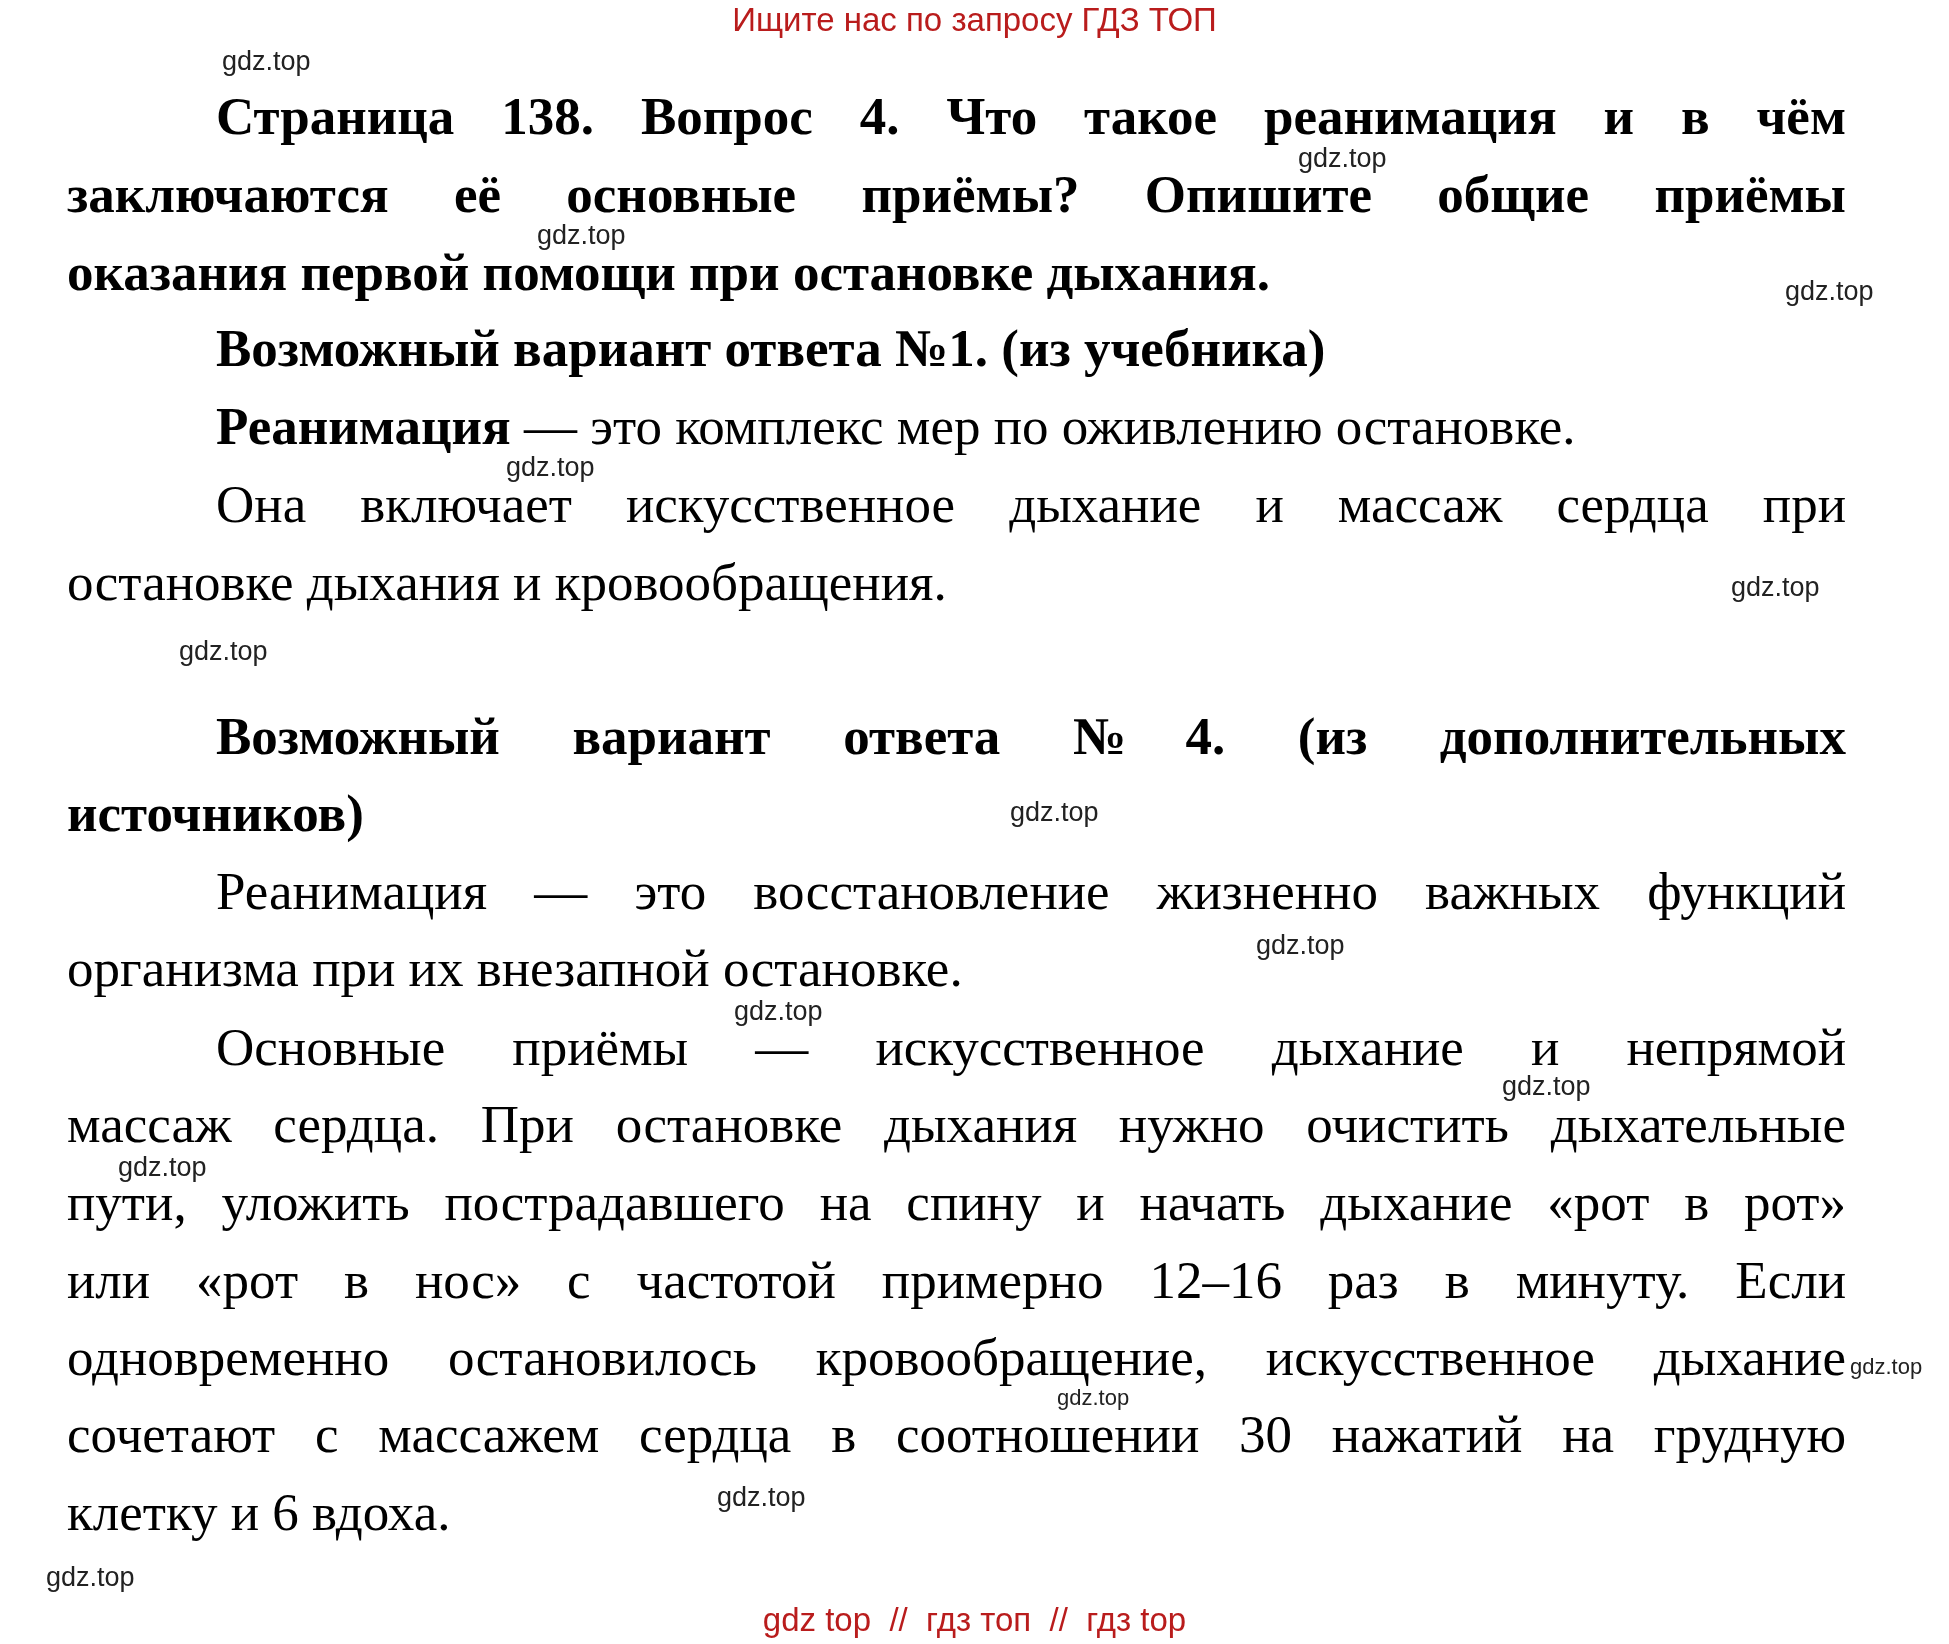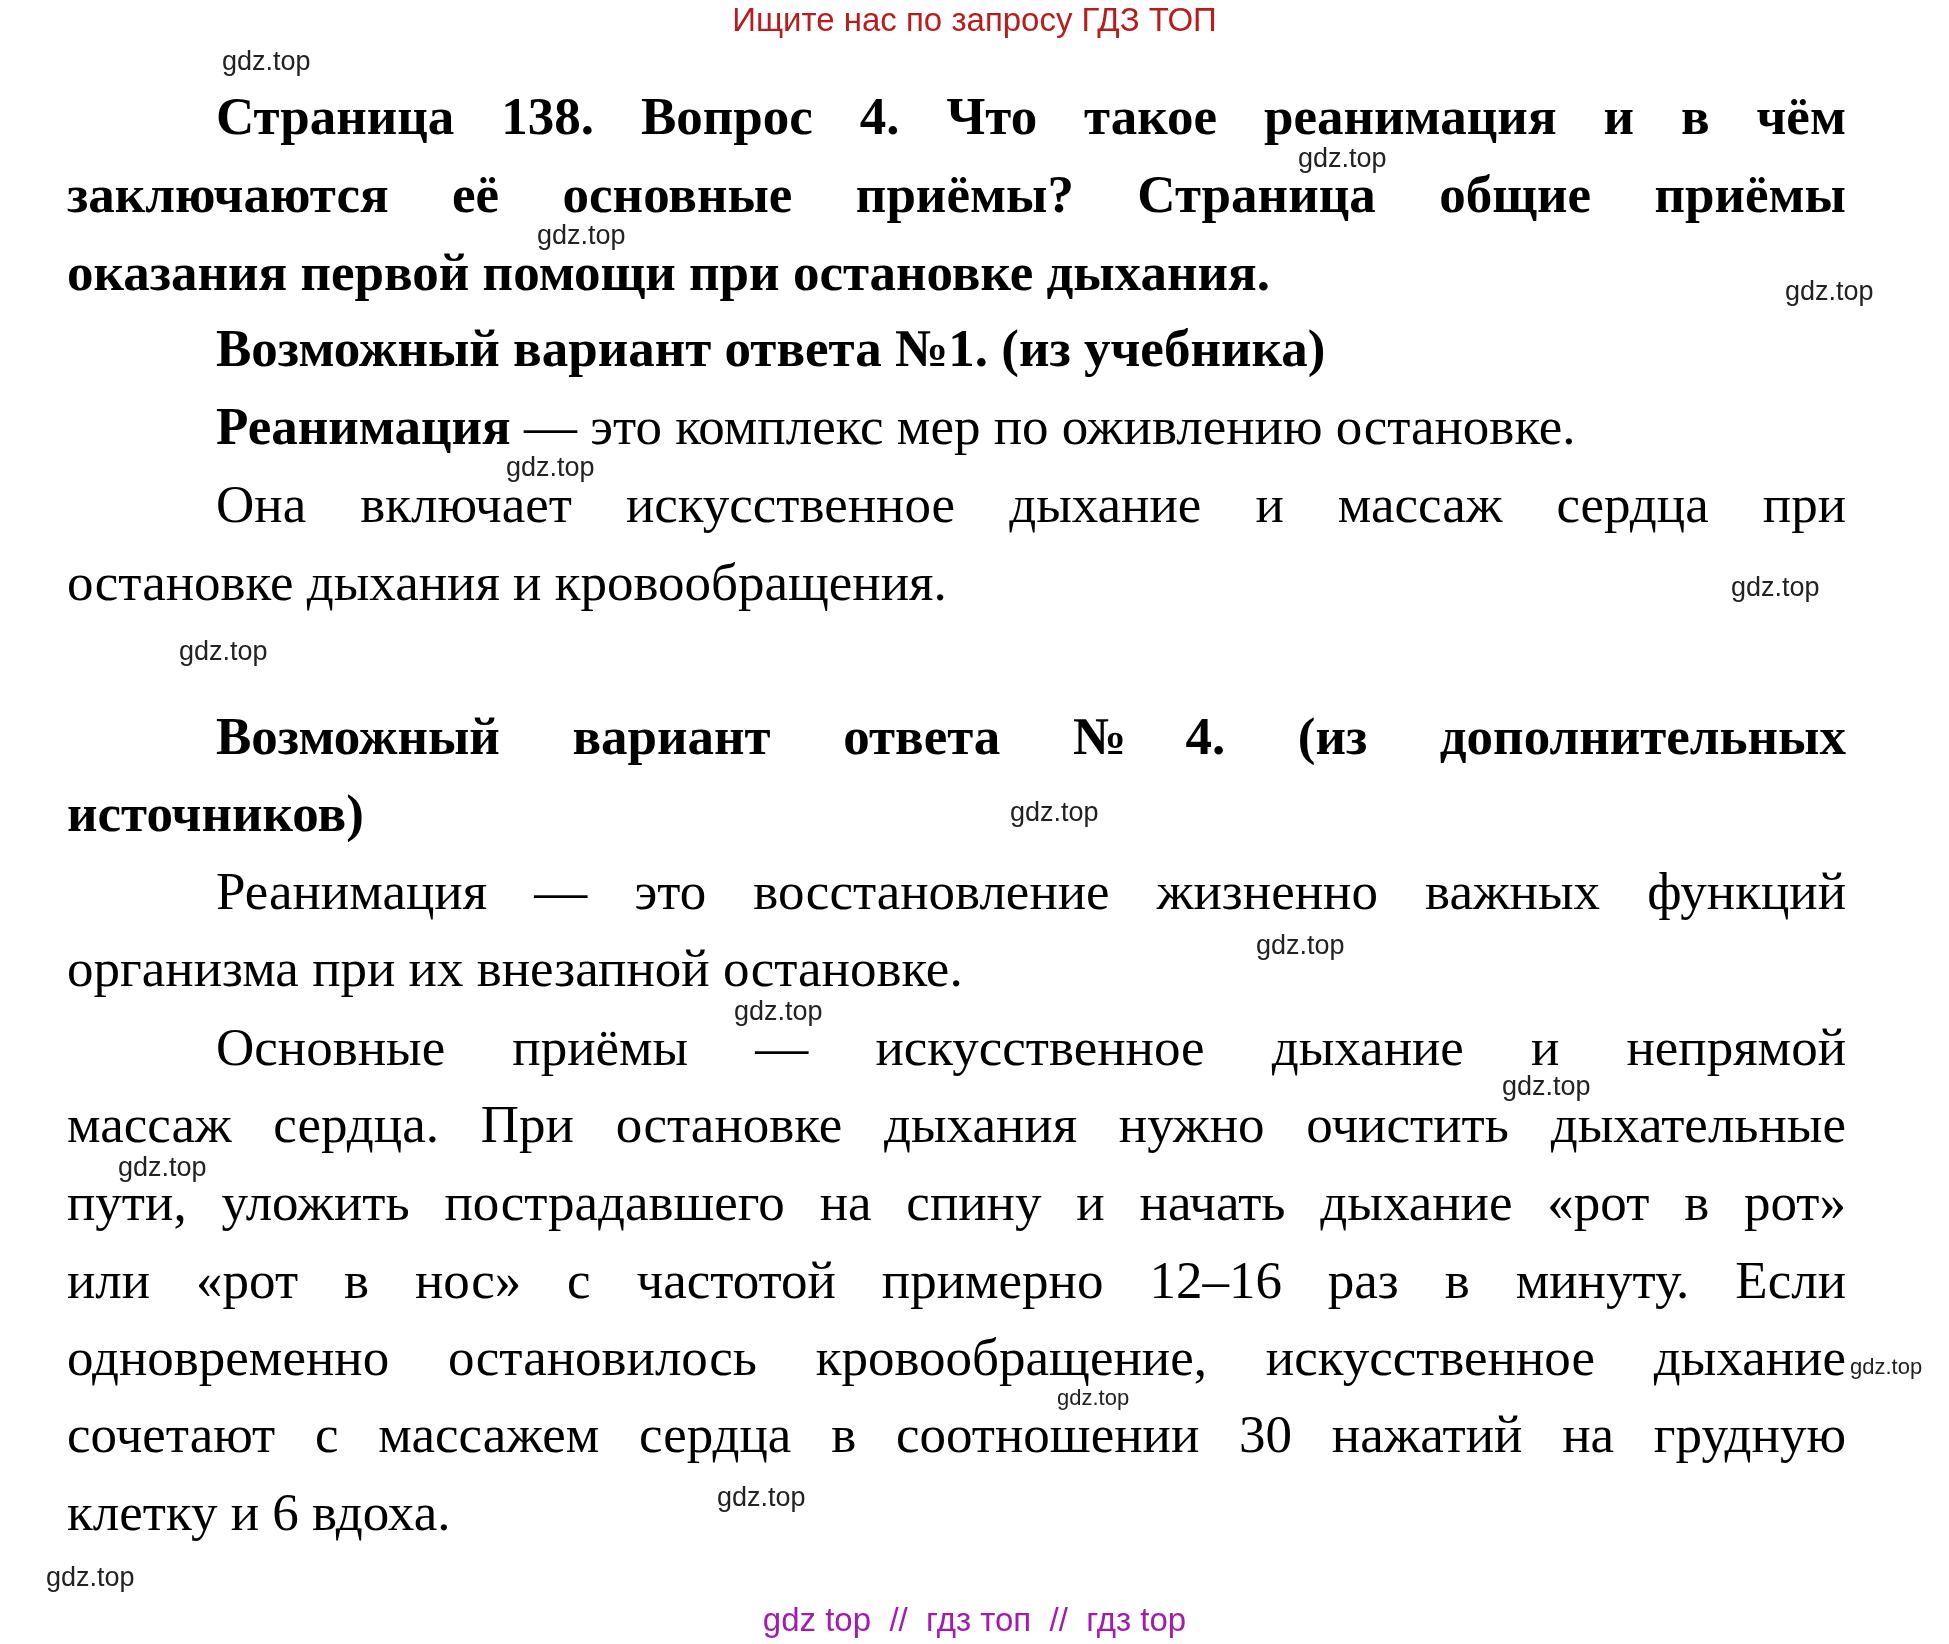--- a/index.html
+++ b/index.html
@@ -5,21 +5,21 @@
   html, body { margin: 0; padding: 0; background: #ffffff; }
   body { width: 1949px; height: 1644px; position: relative; overflow: hidden; }
   .banner {
     position: absolute; left: 0; width: 1949px; top: 0; text-align: center;
     font-family: "Liberation Sans", sans-serif; font-size: 33px; line-height: 40px;
     color: #b91c1c;
   }
   .footer {
     position: absolute; left: 0; width: 1949px; top: 1600px; text-align: center;
     font-family: "Liberation Sans", sans-serif; font-size: 33px; line-height: 40px;
-    color: #a21caf; white-space: pre;
+    color: #b91c1c; white-space: pre;
   }
   .line {
     position: absolute; left: 67px; width: 1779px;
     font-family: "Liberation Serif", serif; font-size: 53px; line-height: 60px;
     color: #000000; white-space: nowrap; height: 60px;
   }
   .line.just { text-align: justify; text-align-last: justify; white-space: normal; }
   .line.indent { left: 216px; width: 1630px; }
   .b { font-weight: bold; }
   .wm {
@@ -27,21 +27,21 @@
     line-height: 30px; color: #222; white-space: nowrap;
   }
   .wm.small { font-size: 22px; line-height: 24px; }
 </style>
 </head>
 <body>
 
 <div class="banner">Ищите нас по запросу ГДЗ ТОП</div>
 
 <div class="line indent just b" style="top:86px;">Страница 138. Вопрос 4.    Что такое реанимация и в чём</div>
-<div class="line just b" style="top:164px;">заключаются её основные приёмы? Страница общие приёмы</div>
+<div class="line just b" style="top:164px;">заключаются её основные приёмы? Опишите общие приёмы</div>
 <div class="line b" style="top:242px;">оказания первой помощи при остановке дыхания.</div>
 
 <div class="line indent b" style="top:318px;">Возможный вариант ответа №1. (из учебника)</div>
 <div class="line indent" style="top:396px;"><span class="b">Реанимация</span><span> — это комплекс мер по оживлению остановке.</span></div>
 <div class="line indent just" style="top:474px;">Она включает искусственное дыхание и массаж сердца при</div>
 <div class="line" style="top:552px;">остановке дыхания и кровообращения.</div>
 
 <div class="line indent just b" style="top:706px;">Возможный вариант ответа №4. (из дополнительных</div>
 <div class="line b" style="top:783px;">источников)</div>
 <div class="line indent just" style="top:861px;">Реанимация — это восстановление жизненно важных функций</div>

